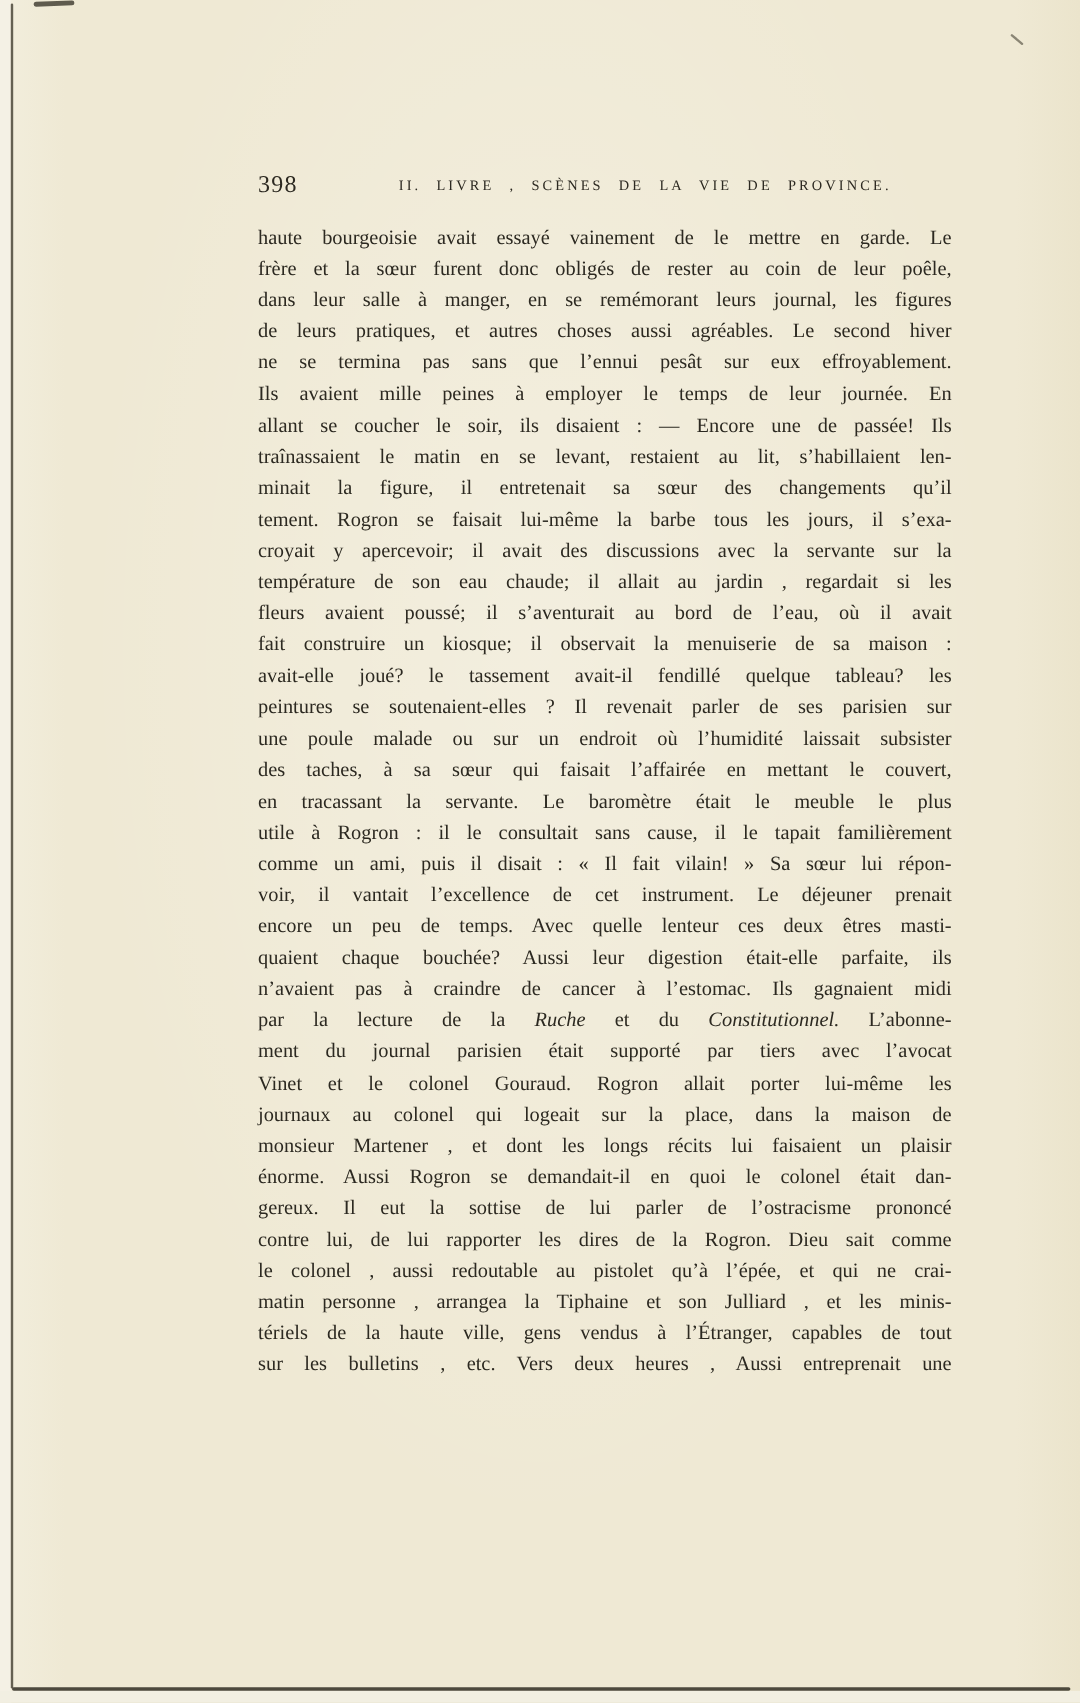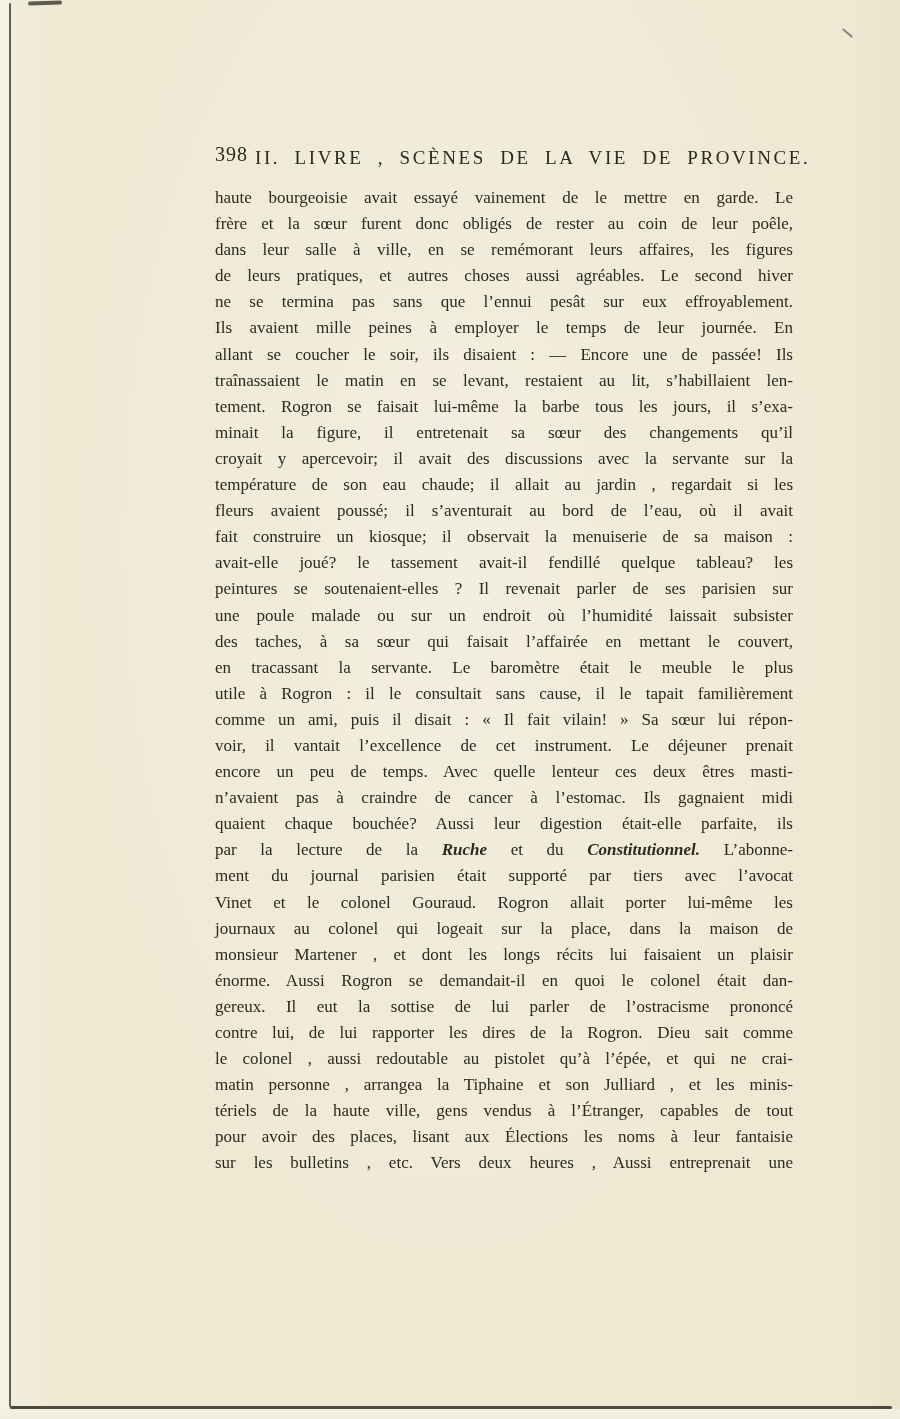--- a/index.html
+++ b/index.html
@@ -56,39 +56,39 @@
   .page-number {
     position: absolute;
     left: 0; top: 0;
     font-size: 20px;
     letter-spacing: 1px;
     color: #2c2921;
   }
   .head-title {
     position: absolute;
     left: 40px; right: 50px; top: 4px;
-    text-align: left;
-    font-size: 19px;
+    text-align: right;
+    font-size: 12px;
     letter-spacing: 2.6px;
     word-spacing: 7px;
     white-space: nowrap;
     color: #2c2921;
   }
   .body-text {
     font-size: 17px;
     line-height: 26.1px;
   }
   .body-text .line {
     text-align: justify;
     text-align-last: justify;
     -moz-text-align-last: justify;
     text-justify: inter-word;
     white-space: normal;
   }
-  .body-text .line i { font-style: italic; font-weight: bold; }
+  .body-text .line i { font-style: italic; }
 </style>
 </head>
 <body>
 
 <div class="scan-page">
 
   <div class="paper-strip-left"></div>
   <div class="paper-strip-bottom"></div>
   <div class="edge-left"></div>
   <div class="edge-bottom"></div>
@@ -96,52 +96,51 @@
   <div class="stray-mark"></div>
 
   <div class="text-block">
     <div class="running-head">
       <span class="page-number">398</span>
       <span class="head-title">II. LIVRE , SCÈNES DE LA VIE DE PROVINCE.</span>
     </div>
     <div class="body-text">
         <div class="line">haute bourgeoisie avait essayé vainement de le mettre en garde. Le</div>
         <div class="line">frère et la sœur furent donc obligés de rester au coin de leur poêle,</div>
-        <div class="line">dans leur salle à ville, en se remémorant leurs affaires, les figures</div>
+        <div class="line">dans leur salle à manger, en se remémorant leurs journal, les figures</div>
         <div class="line">de leurs pratiques, et autres choses aussi agréables. Le second hiver</div>
         <div class="line">ne se termina pas sans que l’ennui pesât sur eux effroyablement.</div>
         <div class="line">Ils avaient mille peines à employer le temps de leur journée. En</div>
         <div class="line">allant se coucher le soir, ils disaient : — Encore une de passée! Ils</div>
         <div class="line">traînassaient le matin en se levant, restaient au lit, s’habillaient len-</div>
+        <div class="line">minait la figure, il entretenait sa sœur des changements qu’il</div>
         <div class="line">tement. Rogron se faisait lui-même la barbe tous les jours, il s’exa-</div>
-        <div class="line">minait la figure, il entretenait sa sœur des changements qu’il</div>
         <div class="line">croyait y apercevoir; il avait des discussions avec la servante sur la</div>
         <div class="line">température de son eau chaude; il allait au jardin , regardait si les</div>
         <div class="line">fleurs avaient poussé; il s’aventurait au bord de l’eau, où il avait</div>
         <div class="line">fait construire un kiosque; il observait la menuiserie de sa maison :</div>
         <div class="line">avait-elle joué? le tassement avait-il fendillé quelque tableau? les</div>
         <div class="line">peintures se soutenaient-elles ? Il revenait parler de ses parisien sur</div>
         <div class="line">une poule malade ou sur un endroit où l’humidité laissait subsister</div>
         <div class="line">des taches, à sa sœur qui faisait l’affairée en mettant le couvert,</div>
         <div class="line">en tracassant la servante. Le baromètre était le meuble le plus</div>
         <div class="line">utile à Rogron : il le consultait sans cause, il le tapait familièrement</div>
         <div class="line">comme un ami, puis il disait : « Il fait vilain! » Sa sœur lui répon-</div>
         <div class="line">voir, il vantait l’excellence de cet instrument. Le déjeuner prenait</div>
         <div class="line">encore un peu de temps. Avec quelle lenteur ces deux êtres masti-</div>
+        <div class="line">quaient chaque bouchée? Aussi leur digestion était-elle parfaite, ils</div>
         <div class="line">n’avaient pas à craindre de cancer à l’estomac. Ils gagnaient midi</div>
-        <div class="line">quaient chaque bouchée? Aussi leur digestion était-elle parfaite, ils</div>
         <div class="line">par la lecture de la <i>Ruche</i> et du <i>Constitutionnel.</i> L’abonne-</div>
         <div class="line">ment du journal parisien était supporté par tiers avec l’avocat</div>
         <div class="line">Vinet et le colonel Gouraud. Rogron allait porter lui-même les</div>
         <div class="line">journaux au colonel qui logeait sur la place, dans la maison de</div>
         <div class="line">monsieur Martener , et dont les longs récits lui faisaient un plaisir</div>
         <div class="line">énorme. Aussi Rogron se demandait-il en quoi le colonel était dan-</div>
         <div class="line">gereux. Il eut la sottise de lui parler de l’ostracisme prononcé</div>
         <div class="line">contre lui, de lui rapporter les dires de la Rogron. Dieu sait comme</div>
         <div class="line">le colonel , aussi redoutable au pistolet qu’à l’épée, et qui ne crai-</div>
         <div class="line">matin personne , arrangea la Tiphaine et son Julliard , et les minis-</div>
         <div class="line">tériels de la haute ville, gens vendus à l’Étranger, capables de tout</div>
-        <div class="line">pour avoir des places, lisant aux Élections les noms à leur fantaisie</div>
         <div class="line">sur les bulletins , etc. Vers deux heures , Aussi entreprenait une</div>
       </div>
   </div>
 
 </div>
 
 </body></html>

